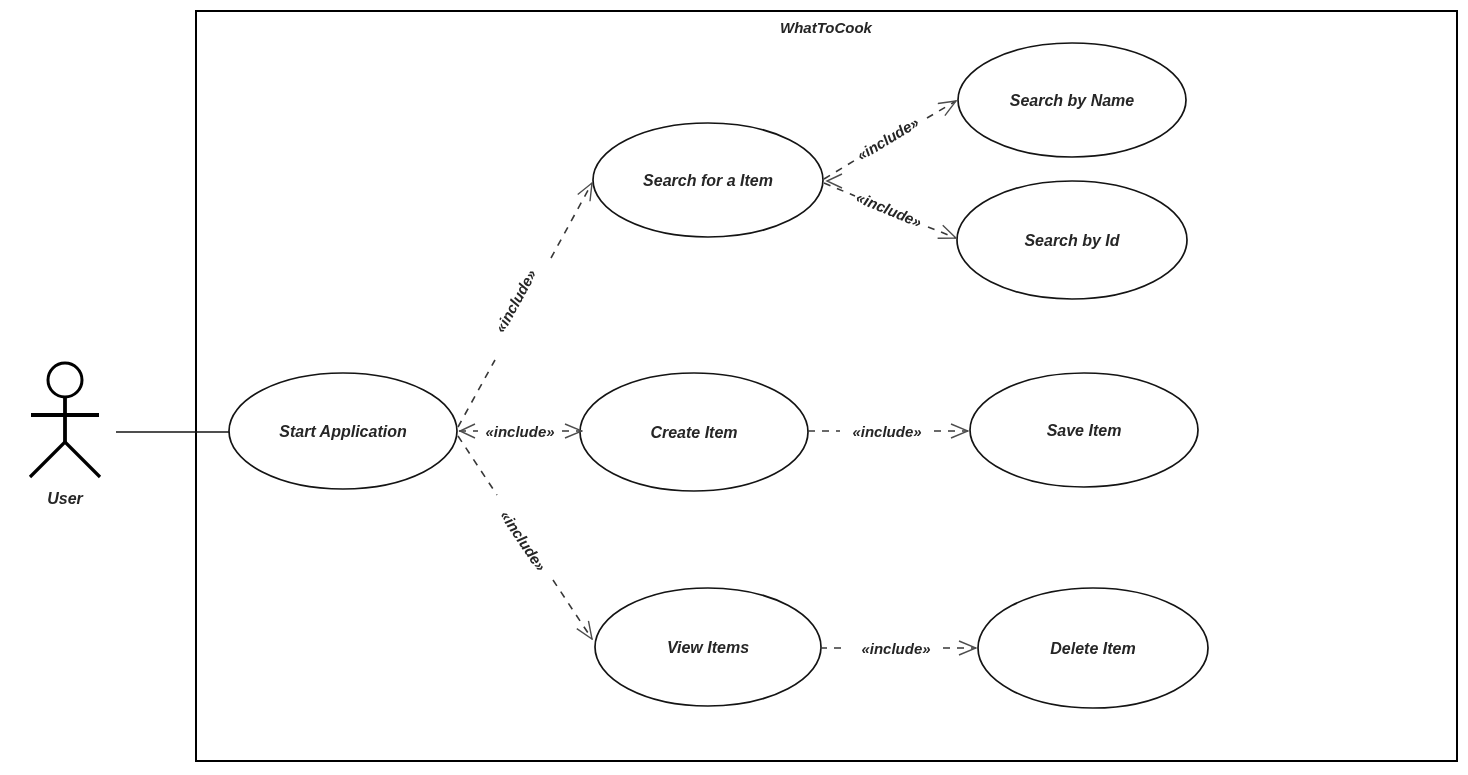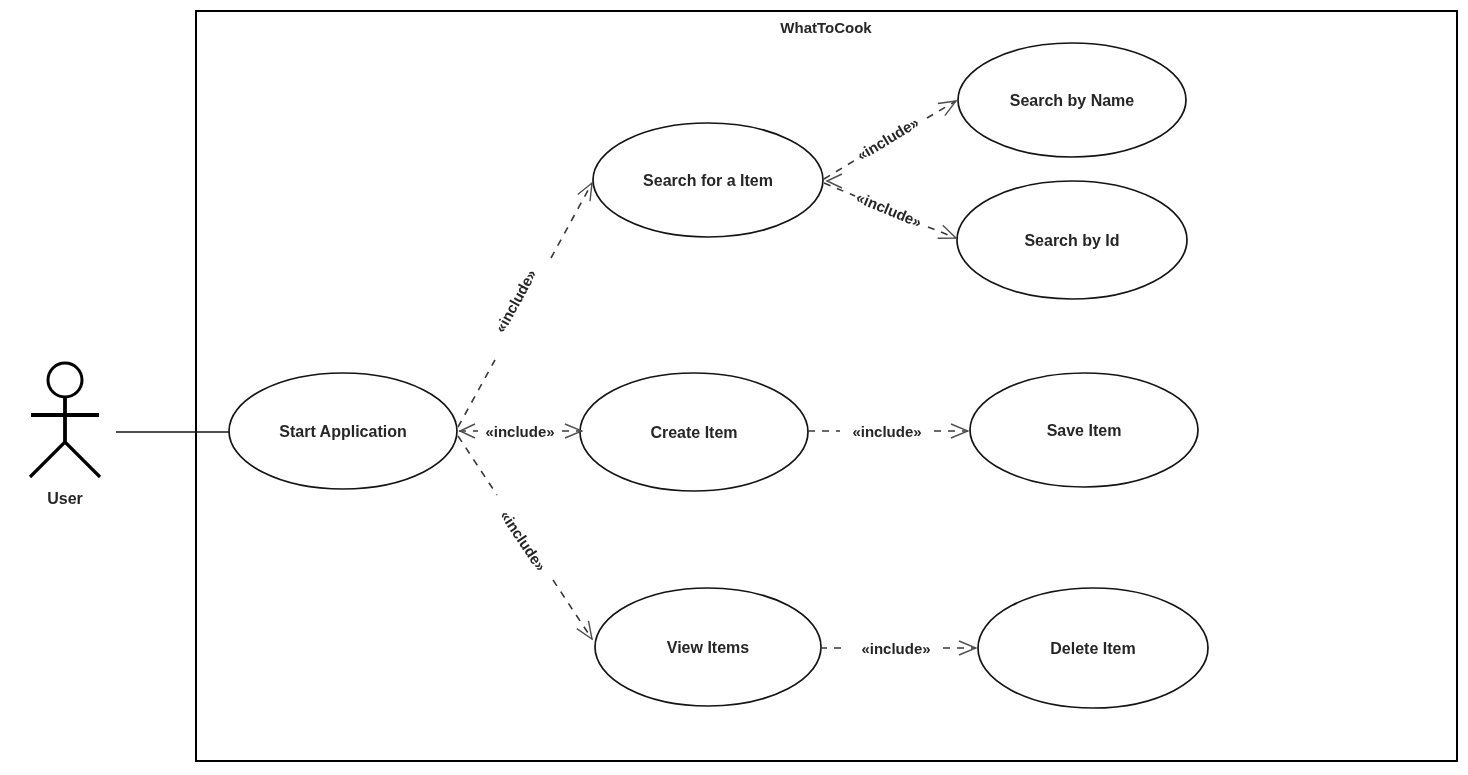--- a/index.html
+++ b/index.html
@@ -7,20 +7,21 @@
     padding: 0;
     background: #ffffff;
     width: 1468px;
     height: 775px;
     overflow: hidden;
     font-family: "Liberation Sans", sans-serif;
   }
   #canvas {
     width: 1192px;
     height: 775px;
+    font-style: italic;
   }
   svg { display: block; }
 
   .boundary {
     fill: none;
     stroke: #000000;
     stroke-width: 2;
   }
   .uc-ellipse {
     fill: #ffffff;

